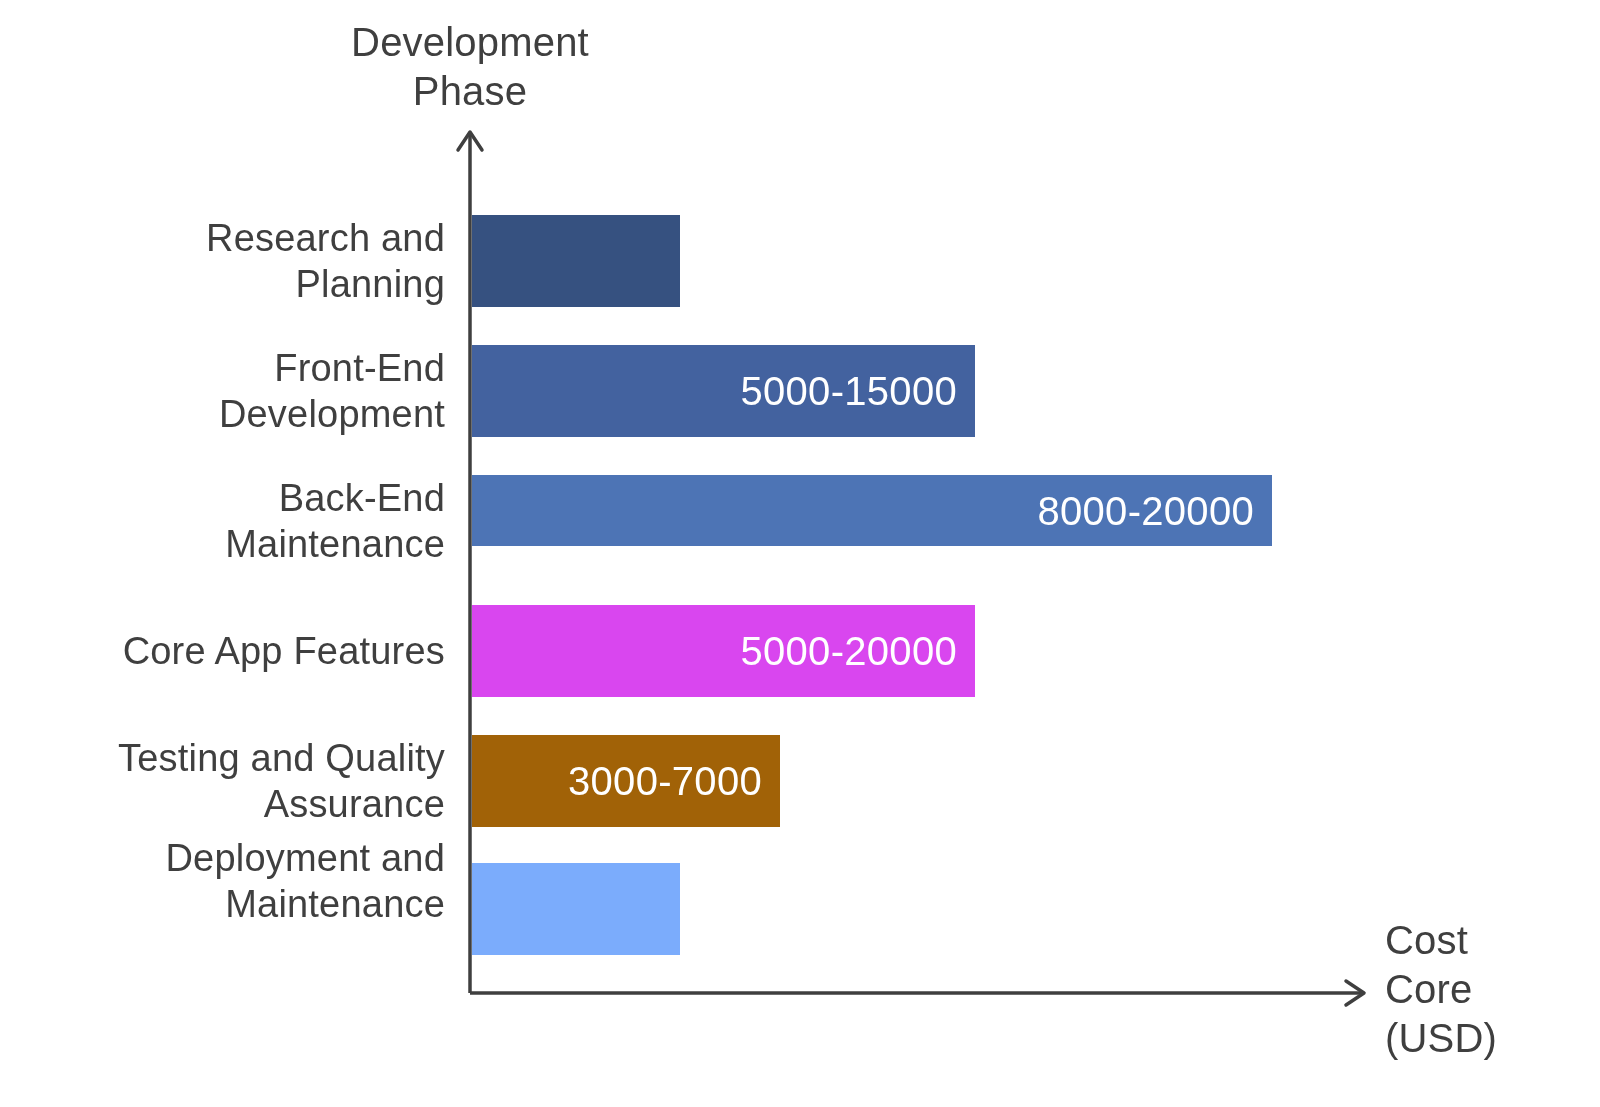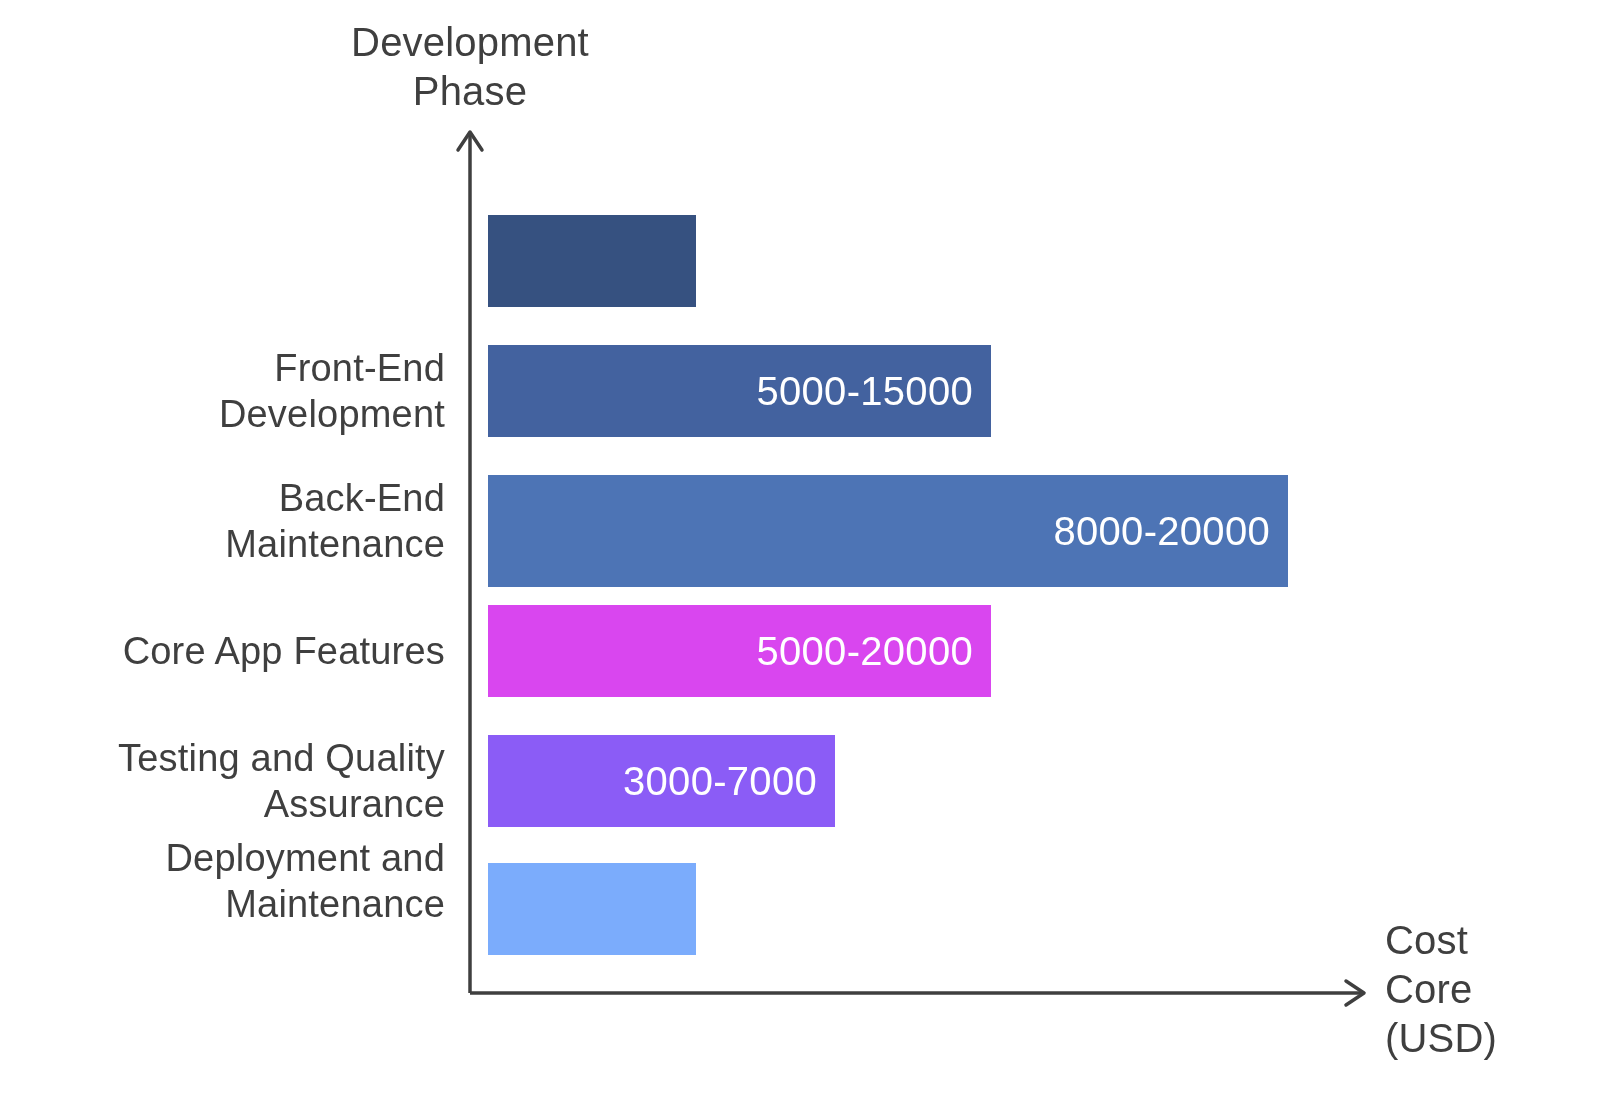--- a/index.html
+++ b/index.html
@@ -71,21 +71,21 @@
     font-weight: 300;
     letter-spacing: 0.2px;
     white-space: pre-line;
     transform: translateY(-50%);
     width: 430px;
   }
 
   
   .bar {
     position: absolute;
-    left: 488px;
+    left: 472px;
     box-sizing: border-box;
   }
   .bar-value {
     position: absolute;
     right: 18px;
     top: 50%;
     transform: translateY(-50%);
     color: #ffffff;
     font-size: 40px;
     font-weight: 400;
@@ -108,47 +108,49 @@
 
   <svg class="axis-svg" viewBox="0 0 1600 1107" xmlns="http://www.w3.org/2000/svg">
 
     <line x1="470" y1="135" x2="470" y2="993" stroke="#3f3f3f" stroke-width="3.5"></line>
     <polyline points="458,150 470,132 482,150" fill="none" stroke="#3f3f3f" stroke-width="3.5" stroke-linecap="round" stroke-linejoin="round"></polyline>
 
     <line x1="470" y1="993" x2="1362" y2="993" stroke="#3f3f3f" stroke-width="3.5"></line>
     <polyline points="1346,981 1364,993 1346,1005" fill="none" stroke="#3f3f3f" stroke-width="3.5" stroke-linecap="round" stroke-linejoin="round"></polyline>
   </svg>
 
+  <div class="cat-label" style="top:261px;">Research and
+Planning</div>
   <div class="cat-label" style="top:391px;">Front-End
 Development</div>
   <div class="cat-label" style="top:521px;">Back-End
 Maintenance</div>
   <div class="cat-label" style="top:781px;">Testing and Quality
 Assurance</div>
   <div class="cat-label" style="top:651px;">Core App Features</div>
   <div class="cat-label" style="top:872px;margin-top:9px;">Deployment and
 Maintenance</div>
 
   <div class="bar" style="top: 215px; height: 92px; width: 208px; background: rgb(54, 81, 128);">
     <span class="bar-value"></span>
   </div>
 
   <div class="bar" style="top: 345px; height: 92px; width: 503px; background: rgb(67, 98, 159);">
     <span class="bar-value">5000-15000</span>
   </div>
 
-  <div class="bar" style="top: 475px; height: 112px; width: 800px; background: rgb(77, 116, 181);">
+  <div class="bar" style="top: 475px; height: 71px; width: 800px; background: rgb(77, 116, 181);">
     <span class="bar-value">8000-20000</span>
   </div>
 
   <div class="bar" style="top: 605px; height: 92px; width: 503px; background: #d946ef;">
     <span class="bar-value">5000-20000</span>
   </div>
 
-  <div class="bar" style="top: 735px; height: 92px; width: 347px; background: #8b5cf6;">
+  <div class="bar" style="top: 735px; height: 92px; width: 308px; background: #a16207;">
     <span class="bar-value">3000-7000</span>
   </div>
 
   <div class="bar" style="top: 863px; height: 92px; width: 208px; background: rgb(123, 172, 252);">
     <span class="bar-value"></span>
   </div>
 
 </div>
 
 </body></html>

